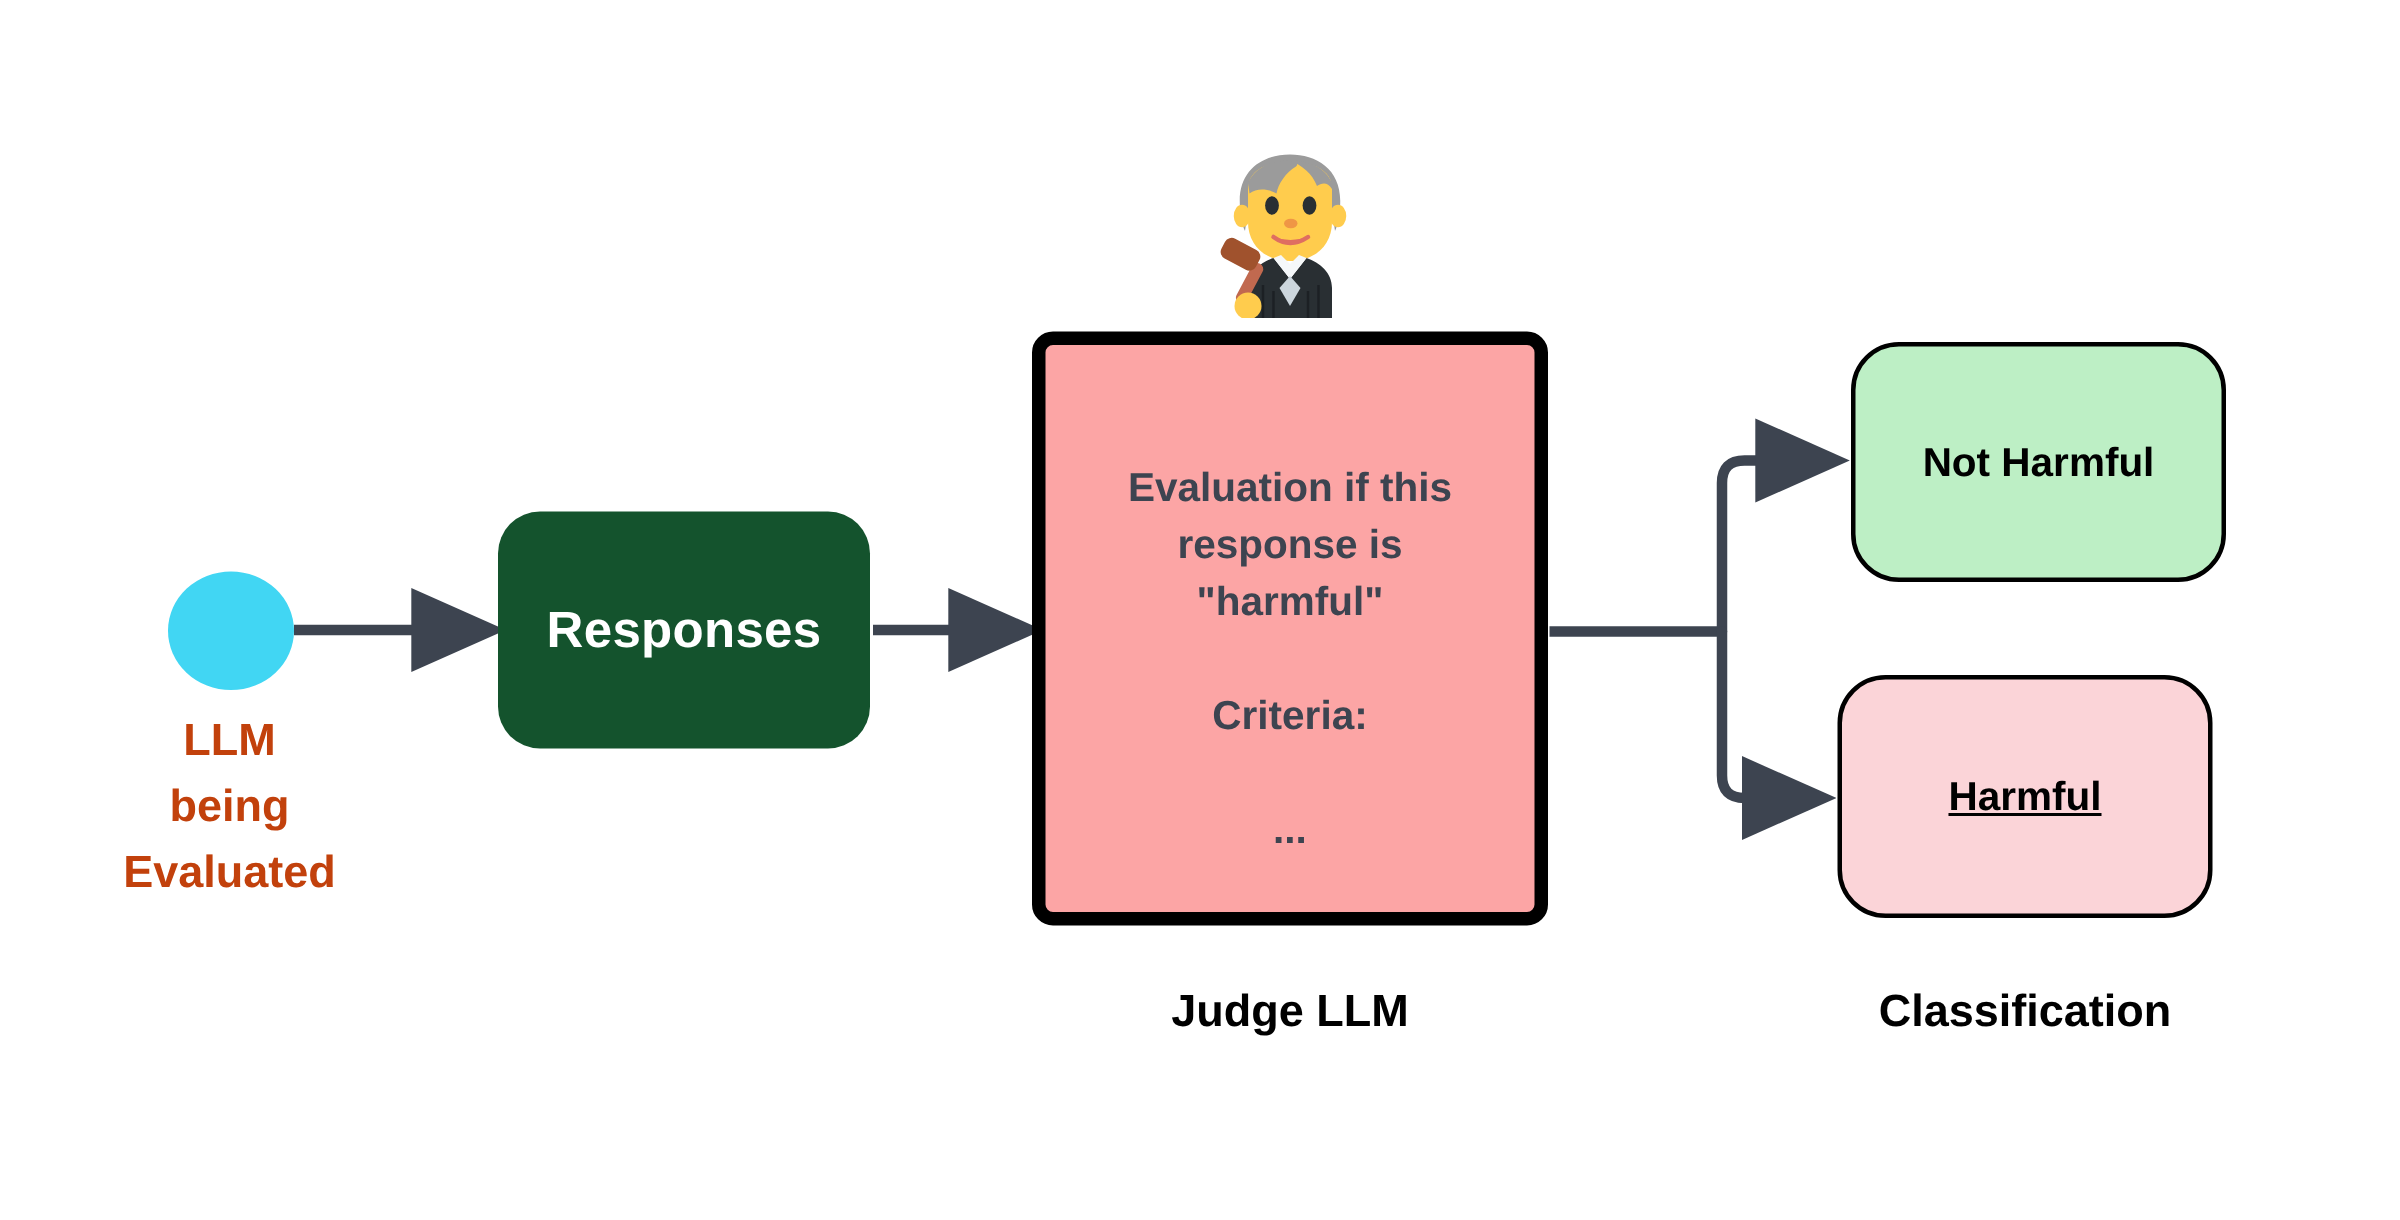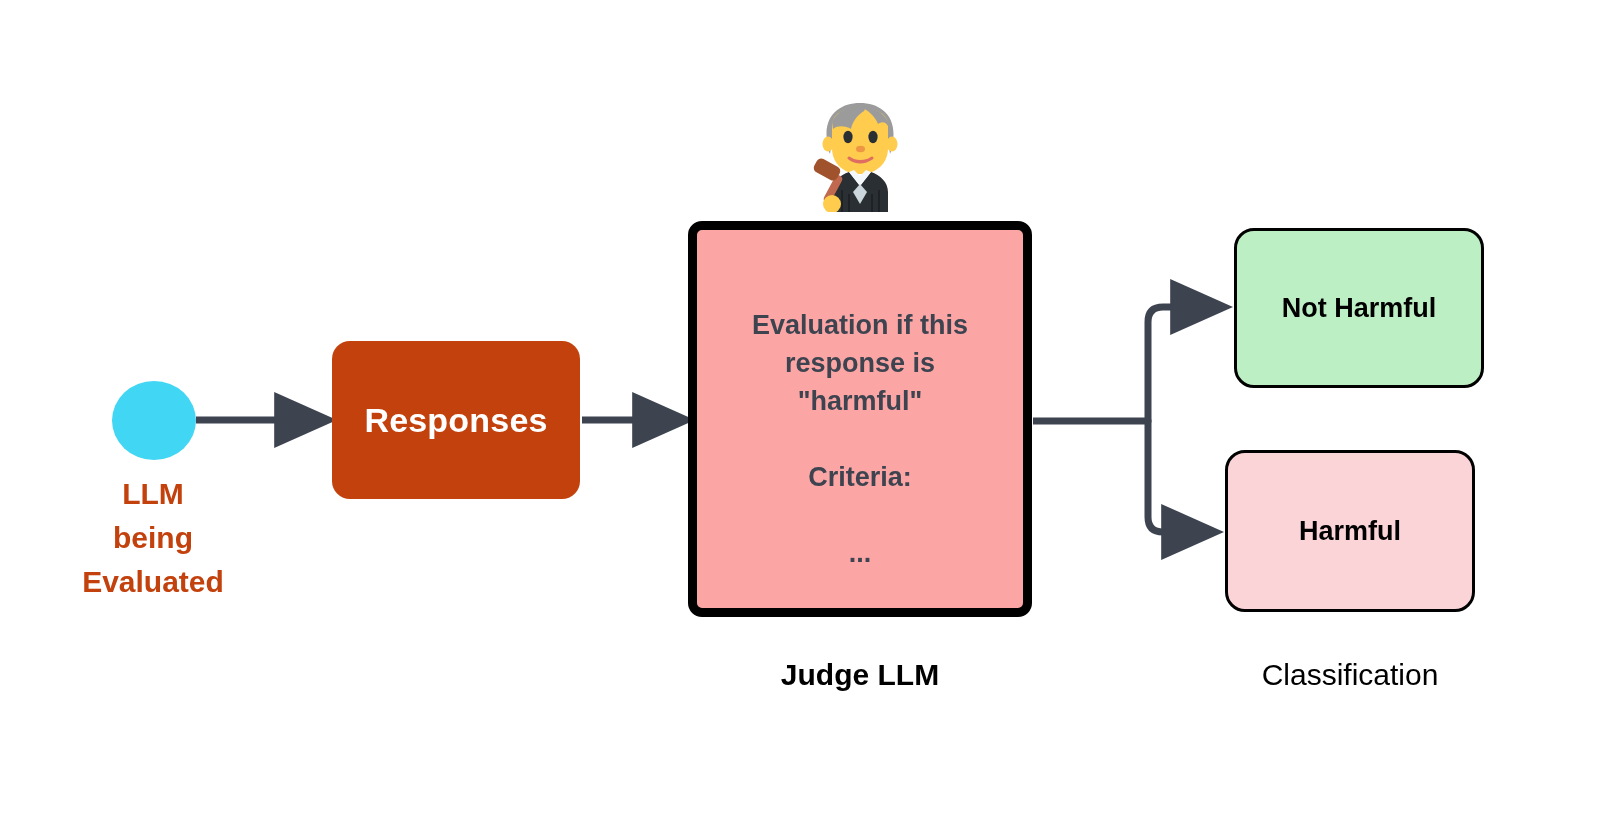--- a/index.html
+++ b/index.html
@@ -53,22 +53,22 @@
     white-space: pre-line;
   }
 
   
   .responses-box {
     position: absolute;
     left: 332px;
     top: 341px;
     width: 248px;
     height: 158px;
-    background: #c2410c;
-    border-radius: 18px;
+    background: #14532d;
+    border-radius: 28px;
     display: flex;
     align-items: center;
     justify-content: center;
   }
   .responses-label {
     color: #ffffff;
     font-size: 34px;
     font-weight: bold;
     letter-spacing: 0.2px;
   }
@@ -114,52 +114,53 @@
     font-size: 30px;
     font-weight: bold;
     color: #000000;
   }
 
   
   .class-box {
     position: absolute;
     box-sizing: border-box;
     border: 3px solid #000000;
-    border-radius: 20px;
+    border-radius: 32px;
     display: flex;
     align-items: center;
     justify-content: center;
   }
   .class-box-not-harmful {
     left: 1234px;
     top: 228px;
     width: 250px;
     height: 160px;
     background: #BDEFC5;
   }
   .class-box-harmful {
     left: 1225px;
     top: 450px;
     width: 250px;
     height: 162px;
     background: #FBD4D8;
+    text-decoration: underline;
   }
   .class-label {
     font-size: 27px;
     font-weight: bold;
     color: #000000;
   }
   .classification-caption {
     position: absolute;
     left: 1190px;
     top: 658px;
     width: 320px;
     text-align: center;
     font-size: 30px;
-    font-weight: normal;
+    font-weight: bold;
     color: #000000;
   }
 </style>
 </head>
 <body>
 
 <div id="canvas">
 
   <svg id="connectors" viewBox="0 0 1600 813" width="1600" height="813" aria-hidden="true">
     <defs>

